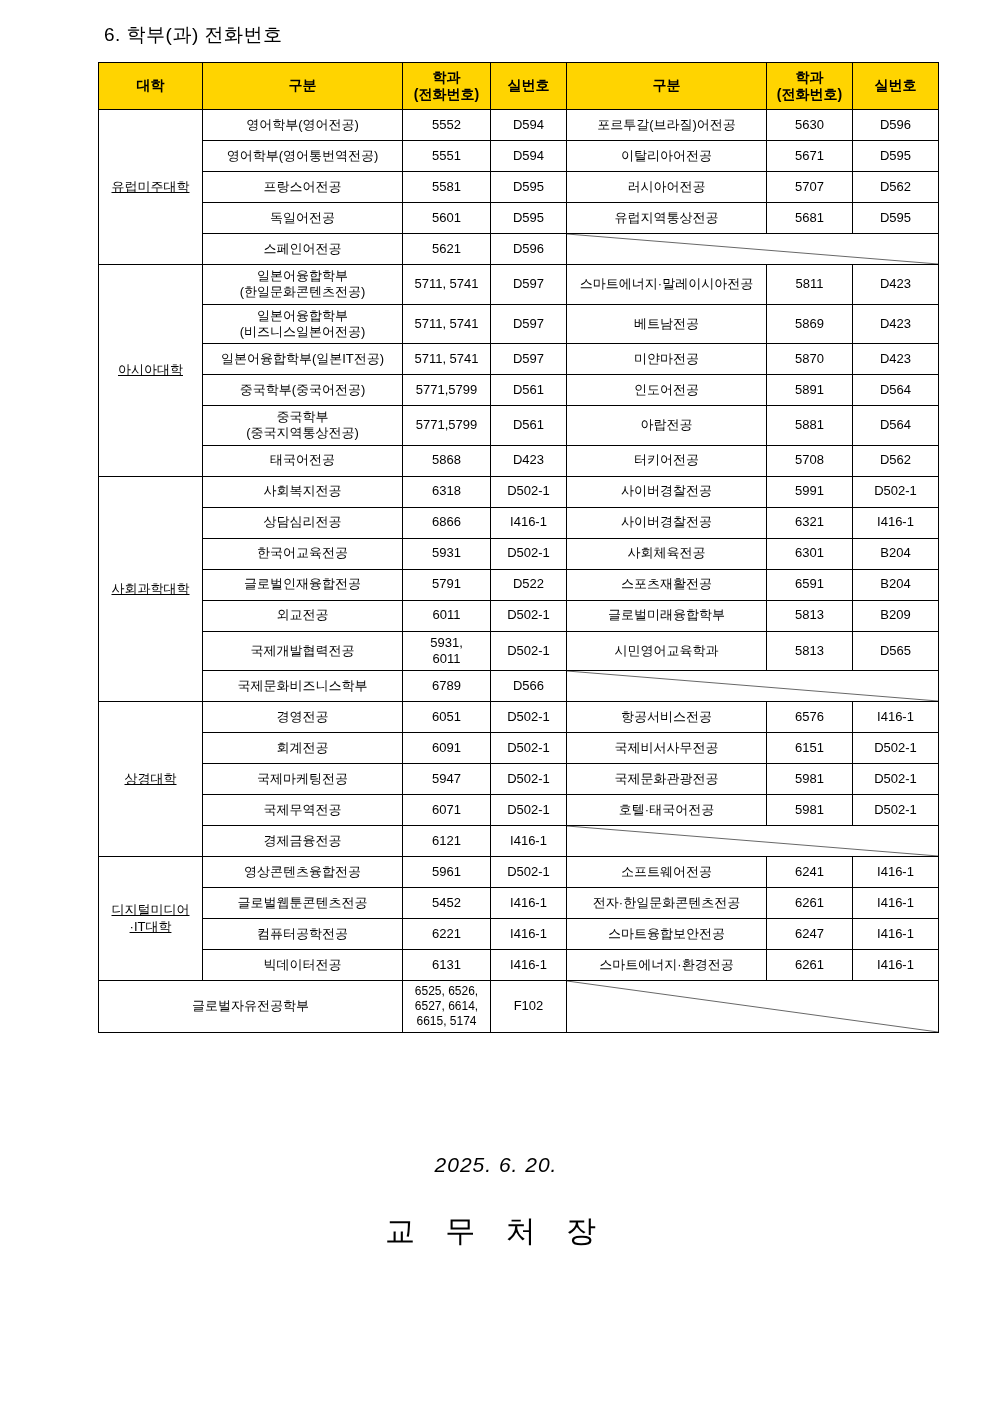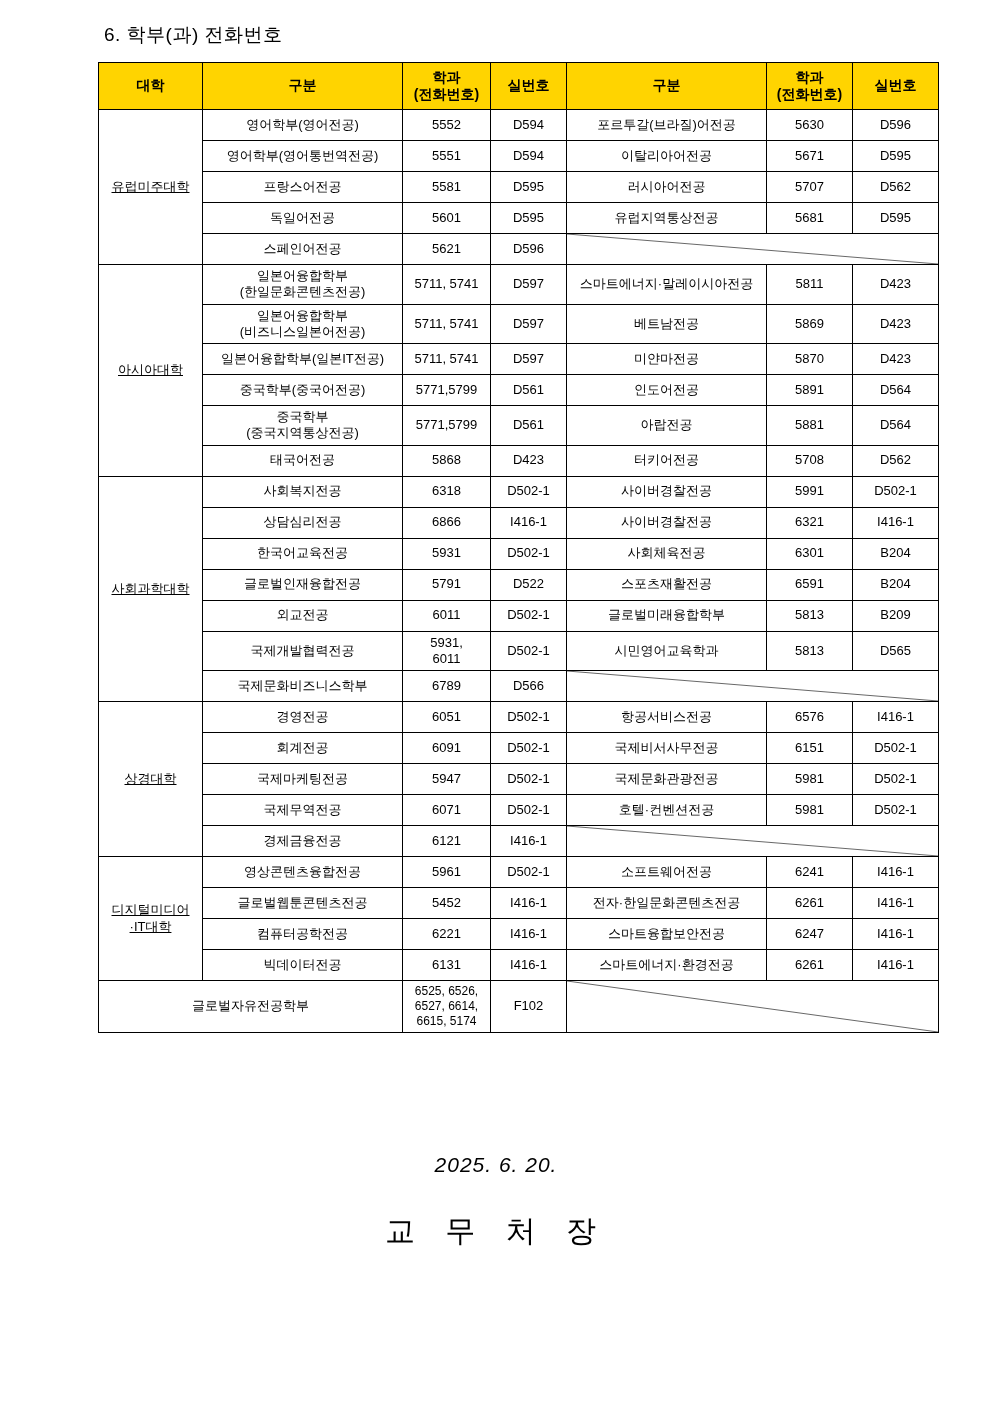--- a/index.html
+++ b/index.html
@@ -414,21 +414,21 @@
           <td>D502-1</td>
         </tr>
         <tr>
           <td class="left two-line">
             <div>국제무역전공</div>
           </td>
           <td class="two-line">
             <div>6071</div>
           </td>
           <td>D502-1</td>
-          <td class="left">호텔·컨벤션전공</td>
+          <td class="left">호텔·태국어전공</td>
           <td>5981</td>
           <td>D502-1</td>
         </tr>
         <tr>
           <td class="left two-line">
             <div>경제금융전공</div>
           </td>
           <td class="two-line">
             <div>6121</div>
           </td>

